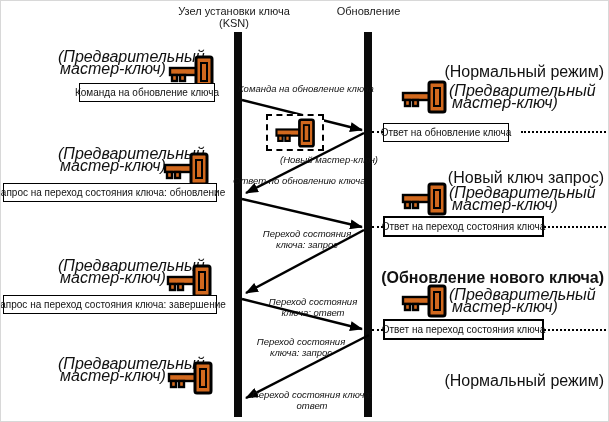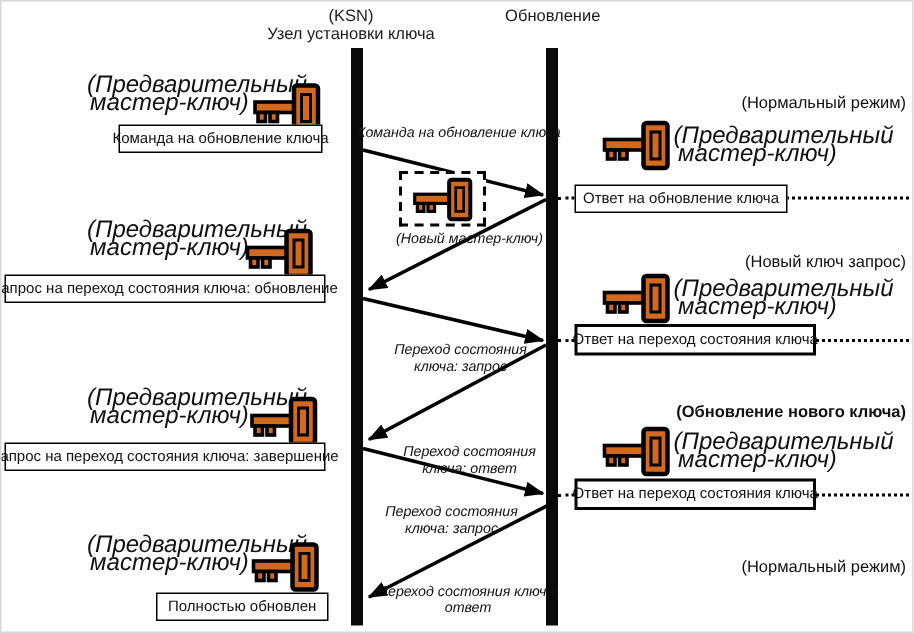--- a/index.html
+++ b/index.html
@@ -18,41 +18,41 @@
   .key-slot { position: absolute; width: 46px; height: 36px; }
   .key-slot svg { width: 100%; height: 100%; display: block; }
   .key-shaft, .key-tooth { fill: var(--key-fill); stroke: #000; stroke-width: 2.4; }
   .key-bow  { fill: var(--key-fill); stroke: #000; stroke-width: 3; }
   .key-slotrect { fill: var(--key-fill); stroke: #000; stroke-width: 2; }
 
   .msgbox { position: absolute; border: 1px solid #000; background: #fff; font-size: 10px;
             display: flex; align-items: center; justify-content: center; white-space: nowrap; z-index: 4; }
   .msgbox.thick { border-width: 2px; }
 
-  .mode { position: absolute; right: 4px; font-size: 11px; }
+  .mode { position: absolute; right: 4px; font-size: 16px; }
 
   .msg-label { position: absolute; font-style: italic; font-size: 9.5px; line-height: 11px; text-align: center; z-index: 3; }
   .nowrap { white-space: nowrap; }
 
   .dots { position: absolute; height: 0; border-top: 2px dotted #000; z-index: 2; }
 
   #new-key-box { position: absolute; left: 265px; top: 113px; width: 58px; height: 37px;
                  border: 2px dashed #000; background: #fff; display: flex; align-items: center; justify-content: center; z-index: 3; }
   #new-key-box .key-slot { position: static; width: 42px; height: 30px; }
 
   #arrow-layer { position: absolute; left: 0; top: 0; z-index: 2; pointer-events: none; }
 </style>
 </head>
 <body>
 
 <div id="canvas">
 
   <div class="hdr" style="left:168px; top:4px; width:130px;">
+    <div>Узел установки ключа</div>
     <div>(KSN)</div>
-    <div>Узел установки ключа</div>
   </div>
   <div class="hdr" style="left:325px; top:4px; width:85px;">
     <div>Обновление</div>
   </div>
 
   <div id="bar-left" class="lifeline-bar"></div>
   <div id="bar-right" class="lifeline-bar"></div>
 
   <svg id="arrow-layer" width="609" height="422">
     <defs>
@@ -107,54 +107,54 @@
   <div class="keylabel" style="left:57px; top:357px; width:110px;">(Предварительный мастер-ключ)</div>
   <div class="key-slot" style="left:166px; top:359px;">
   <svg viewBox="0 0 46 34" xmlns="http://www.w3.org/2000/svg">
     <rect class="key-shaft" x="2" y="13" width="29" height="7"></rect>
     <rect class="key-tooth" x="4" y="20" width="5" height="6"></rect>
     <rect class="key-tooth" x="12" y="20" width="5" height="6"></rect>
     <rect class="key-bow" x="28" y="2" width="16" height="30" rx="2"></rect>
     <rect class="key-slotrect" x="33" y="8" width="6" height="18"></rect>
   </svg>
 </div>
-  <div class="msgbox" style="left:103px; top:394px; width:115px; height:19px;">Полностью обновлен</div>
 
   <div id="new-key-box">
     <div class="key-slot">
   <svg viewBox="0 0 46 34" xmlns="http://www.w3.org/2000/svg">
     <rect class="key-shaft" x="2" y="13" width="29" height="7"></rect>
     <rect class="key-tooth" x="4" y="20" width="5" height="6"></rect>
     <rect class="key-tooth" x="12" y="20" width="5" height="6"></rect>
     <rect class="key-bow" x="28" y="2" width="16" height="30" rx="2"></rect>
     <rect class="key-slotrect" x="33" y="8" width="6" height="18"></rect>
   </svg>
 </div>
   </div>
-  <div class="msg-label nowrap" style="left:252px; top:153px; width:120px;">(Новый мастер-ключ)</div>
+  <div class="msg-label nowrap" style="left:268px; top:153px; width:120px;">(Новый мастер-ключ)</div>
 
   <div class="msg-label nowrap" style="left:237px; top:82px;  width:122px;">Команда на обновление ключа</div>
+  <div class="msg-label nowrap" style="left:232px; top:174px; width:120px;">Ответ по обновлению ключа</div>
   <div class="msg-label" style="left:246px; top:227px; width:120px;">Переход состояния ключа: запрос</div>
   <div class="msg-label" style="left:253px; top:295px; width:118px;">Переход состояния ключа: ответ</div>
   <div class="msg-label" style="left:241px; top:335px; width:118px;">Переход состояния ключа: запрос</div>
   <div class="msg-label" style="left:250px; top:388px; width:122px;">Переход состояния ключа: ответ</div>
 
   <div class="mode" style="top:62px;">(Нормальный режим)</div>
   <div class="key-slot" style="left:400px; top:78px;">
   <svg viewBox="0 0 46 34" xmlns="http://www.w3.org/2000/svg">
     <rect class="key-shaft" x="2" y="13" width="29" height="7"></rect>
     <rect class="key-tooth" x="4" y="20" width="5" height="6"></rect>
     <rect class="key-tooth" x="12" y="20" width="5" height="6"></rect>
     <rect class="key-bow" x="28" y="2" width="16" height="30" rx="2"></rect>
     <rect class="key-slotrect" x="33" y="8" width="6" height="18"></rect>
   </svg>
 </div>
   <div class="keylabel" style="left:448px; top:84px; width:112px;">(Предварительный мастер-ключ)</div>
   <div class="dots" style="left:371px; top:130px; width:11px;"></div>
-  <div class="msgbox" style="left:382px; top:122px; width:142px; height:19px;">Ответ на обновление ключа</div>
+  <div class="msgbox" style="left:382px; top:122px; width:126px; height:19px;">Ответ на обновление ключа</div>
   <div class="dots" style="left:520px; top:130px; width:89px;"></div>
 
   <div class="mode" style="top:168px;">(Новый ключ запрос)</div>
   <div class="key-slot" style="left:400px; top:180px;">
   <svg viewBox="0 0 46 34" xmlns="http://www.w3.org/2000/svg">
     <rect class="key-shaft" x="2" y="13" width="29" height="7"></rect>
     <rect class="key-tooth" x="4" y="20" width="5" height="6"></rect>
     <rect class="key-tooth" x="12" y="20" width="5" height="6"></rect>
     <rect class="key-bow" x="28" y="2" width="16" height="30" rx="2"></rect>
     <rect class="key-slotrect" x="33" y="8" width="6" height="18"></rect>

